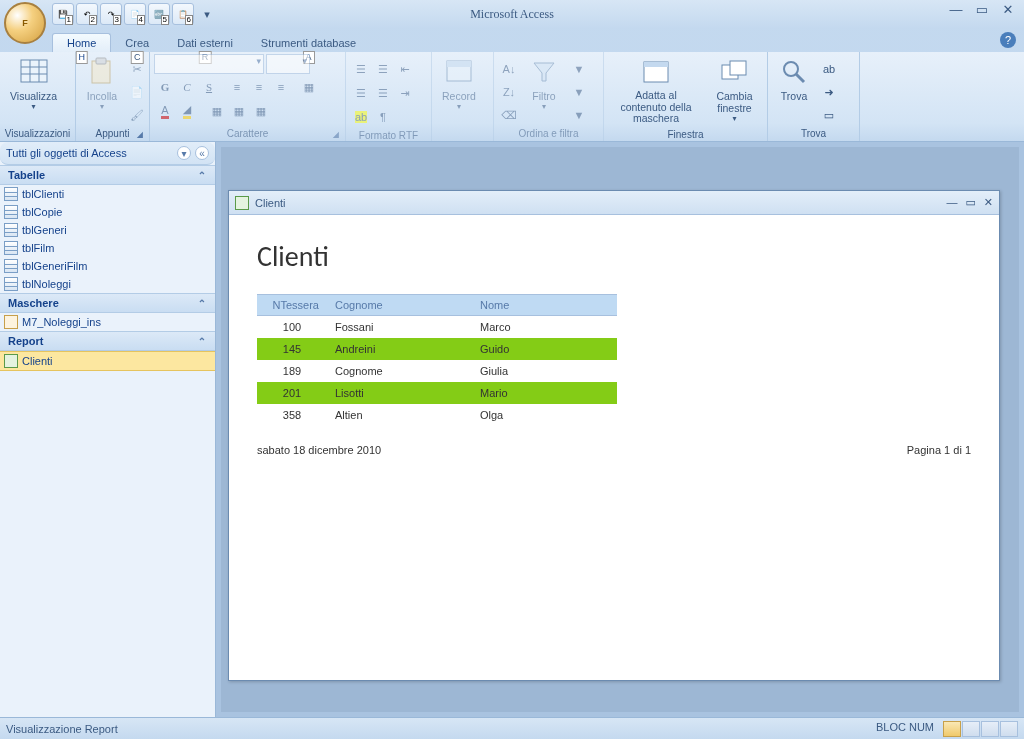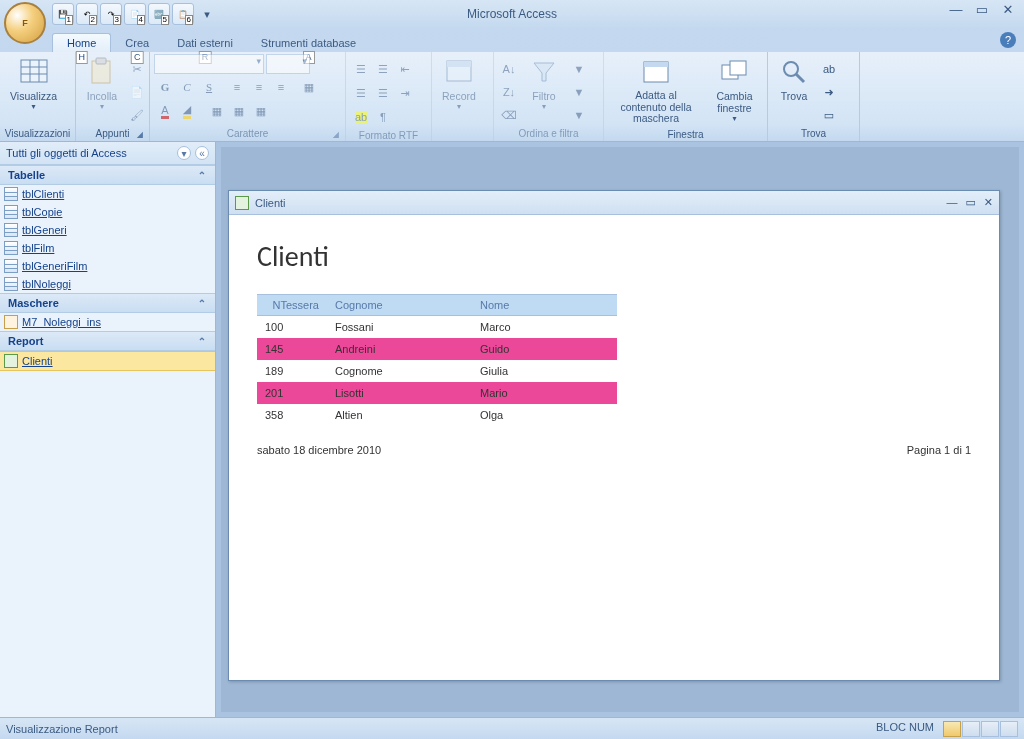--- a/index.html
+++ b/index.html
@@ -4,21 +4,21 @@
 <style>
 * { margin: 0; padding: 0; box-sizing: border-box; font-family: "Segoe UI", Tahoma, sans-serif; }
 body { width: 1024px; height: 739px; overflow: hidden; background: linear-gradient(to bottom, #c4d9ef 0%, #b8d2ec 100%); display: flex; flex-direction: column; }
 
 
 .titlebar { height: 28px; background: linear-gradient(to bottom, #d7e6f5, #c4d9ef); display: flex; align-items: center; position: relative; }
 .office-btn { width: 42px; height: 42px; border-radius: 50%; background: radial-gradient(circle at 30% 30%, #fff, #f5d080 40%, #d4a040); border: 2px solid #a88040; position: absolute; left: 4px; top: 2px; z-index: 20; display:flex; align-items:center; justify-content:center; font-size:9px; font-weight:bold; color:#8a5a00; }
 .qat { margin-left: 52px; display: flex; gap: 2px; align-items: center; }
 .qat-item { width: 22px; height: 22px; border: 1px solid #a7c0de; background: linear-gradient(to bottom, #f3f8fd, #dce9f7); border-radius: 3px; display: flex; align-items: center; justify-content: center; font-size: 8px; position: relative; }
 .qat-num { position: absolute; bottom: -1px; right: 0px; font-size: 8px; background: #fff; border: 1px solid #888; padding: 0 1px; line-height: 1; }
-.title-text { position: absolute; left: 50%; transform: translateX(-50%); font-size: 12px; color: #3b5a82; }
+.title-text { position: absolute; left: 50%; transform: translateX(-50%); font-size: 12px; color: #3b5a82; font-family: Liberation Serif, serif; }
 .win-controls { position: absolute; right: 6px; top: 3px; display: flex; gap: 6px; }
 .win-btn { width: 20px; height: 16px; font-size: 13px; color: #3b5a82; text-align: center; cursor: default; line-height:14px;}
 
 
 .tabstrip { height: 24px; display: flex; align-items: flex-end; padding-left: 52px; gap: 0; position: relative; }
 .tab { padding: 3px 14px; font-size: 11px; color: #3b5a82; position: relative; cursor: default; }
 .tab.active { background: linear-gradient(to bottom, #f3fafe, #e3eef9); border: 1px solid #a7c0de; border-bottom: none; border-radius: 3px 3px 0 0; color: #15428b; }
 .tab-key { position: absolute; bottom: -12px; left: 50%; transform: translateX(-50%); font-size: 9px; background: #fff; border: 1px solid #999; padding: 0 2px; line-height: 1.2; }
 .help-btn { position: absolute; right: 8px; top: 4px; width: 16px; height: 16px; border-radius: 50%; background: #4a7ebb; color: #fff; font-size: 11px; text-align: center; line-height: 16px; }
 
@@ -33,25 +33,25 @@
 .rbtn-sm { width: 22px; height: 22px; display: flex; align-items: center; justify-content: center; font-size: 11px; color: #3b5a82; }
 .char-bold { font-weight: bold; font-family: serif; } .char-italic { font-style: italic; font-family: serif; } .char-under { text-decoration: underline; font-family: serif; }
 .dropdown-box { height: 20px; border: 1px solid #a7c0de; background: #fff; font-size: 11px; padding: 1px 14px 1px 4px; position: relative; color:#888;}
 .dropdown-box::after { content: "▾"; position: absolute; right: 2px; top: 1px; font-size: 9px; color: #577aa9; }
 
 
 .mainarea { flex: 1; display: flex; overflow: hidden; }
 
 
 .navpane { width: 216px; background: #eaf2fb; border-right: 1px solid #9ab8d8; display: flex; flex-direction: column; }
-.nav-header { background: linear-gradient(to bottom, #e1edf9, #d2e3f4); border-bottom: 1px solid #b3cce6; padding: 4px 6px; font-size: 11px; color: #15428b; display: flex; align-items: center; justify-content: space-between; }
+.nav-header { background: linear-gradient(to bottom, #e1edf9, #d2e3f4); border-bottom: 1px solid #b3cce6; padding: 4px 6px; font-size: 11px; color: #15428b; display: flex; align-items: center; justify-content: space-between; border-radius: 8px; }
 .nav-header-btns { display:flex; gap:4px; align-items:center;}
 .nav-header-btns span { font-size:10px; color:#577aa9; border:1px solid #a7c0de; border-radius:50%; width:14px; height:14px; display:flex; align-items:center; justify-content:center; background:#fff;}
 .nav-group-hdr { background: linear-gradient(to bottom, #dce9f7, #c9ddf2); border-top: 1px solid #b3cce6; border-bottom: 1px solid #b3cce6; padding: 3px 8px; font-size: 11px; font-weight: bold; color: #15428b; display: flex; justify-content: space-between; align-items: center; }
-.nav-item { padding: 3px 8px 3px 22px; font-size: 11px; color: #15428b; display: flex; align-items: center; gap: 6px; cursor: default; position:relative;text-decoration:underline;}
+.nav-item { padding: 3px 8px 3px 22px; font-size: 11px; color: #15428b; display: flex; align-items: center; gap: 6px; cursor: default; position:relative;}
 .nav-item.selected { background: #fce7a0; border-top:1px solid #e6c45e; border-bottom:1px solid #e6c45e; }
 .nav-icon { width:14px; height:14px; position:absolute; left:4px; }
 .nav-icon.table { background:linear-gradient(#fff,#d8e5f3); border:1px solid #7a9ec6; }
 .nav-icon.table::before{content:"";position:absolute;left:0;right:0;top:33%;border-top:1px solid #7a9ec6;}
 .nav-icon.table::after{content:"";position:absolute;left:0;right:0;top:66%;border-top:1px solid #7a9ec6;}
 .nav-icon.form { background:#fdf3df; border:1px solid #c79f4a; }
 .nav-icon.report { background:#e4f3e0; border:1px solid #5a9a4a; }
 .nav-collapse-btn{ width:10px; font-size:10px; color:#577aa9; text-align:center;}
 
 
@@ -59,23 +59,23 @@
 .docborder{ position:absolute; inset:0; border:5px solid #a9c3e0; pointer-events:none;}
 .mdi-win { position: absolute; left: 12px; top: 48px; right: 24px; bottom: 36px; background: #fff; border: 1px solid #6b8bb0; box-shadow: 1px 1px 3px rgba(0,0,0,.2); display: flex; flex-direction: column; }
 .mdi-title { height: 24px; background: linear-gradient(to bottom, #e3eef9, #cfe0f2); border-bottom: 1px solid #a7c0de; display: flex; align-items: center; padding: 0 6px; font-size: 11px; color: #3b5a82; }
 .mdi-title-icon { width:14px; height:14px; background:#e4f3e0; border:1px solid #5a9a4a; margin-right:6px;}
 .mdi-controls { margin-left: auto; display: flex; gap: 8px; }
 .mdi-body { flex: 1; padding: 24px 28px; font-size: 11px; color: #333; overflow:auto;}
 .report-title { font-size: 28px; font-family: Calibri, sans-serif; color: #333; margin-bottom: 20px; font-weight:300;}
 .report-table { border-collapse: collapse; }
 .report-table th { background: #bfdaf3; color: #577aa9; font-weight: normal; text-align: left; padding: 4px 8px; font-size: 11px; border-bottom:1px solid #a7c0de; border-top:1px solid #a7c0de;}
 .report-table td { padding: 5px 8px; font-size: 11px; }
-.report-table tr.alt td { background: #ec4899; }
+.report-table tr.alt td { background: #84cc16; }
 .report-footer { display: flex; justify-content: space-between; font-size: 11px; margin-top: 18px; }
-.col-n{width:70px; text-align:left;} .col-c{width:145px;} .col-no{width:145px;}
+.col-n{width:70px; text-align:center;} .col-c{width:145px;} .col-no{width:145px;}
 
 
 .statusbar { height: 22px; background: linear-gradient(to bottom, #d7e6f5, #c4d9ef); border-top: 1px solid #9ab8d8; display: flex; align-items: center; font-size: 11px; color: #3b5a82; padding: 0 6px; }
 .statusbar .right { margin-left: auto; display: flex; gap: 1px; align-items:flex-start;}
 .view-btn { width:18px; height:16px; background:linear-gradient(#f9e8b5,#f0c96a); border:1px solid #c7a04a; }
 .view-btn.inactive{ background:linear-gradient(#e6eef8,#cfddee); border-color:#a7c0de;}
 </style>
 </head>
 <body>
 

